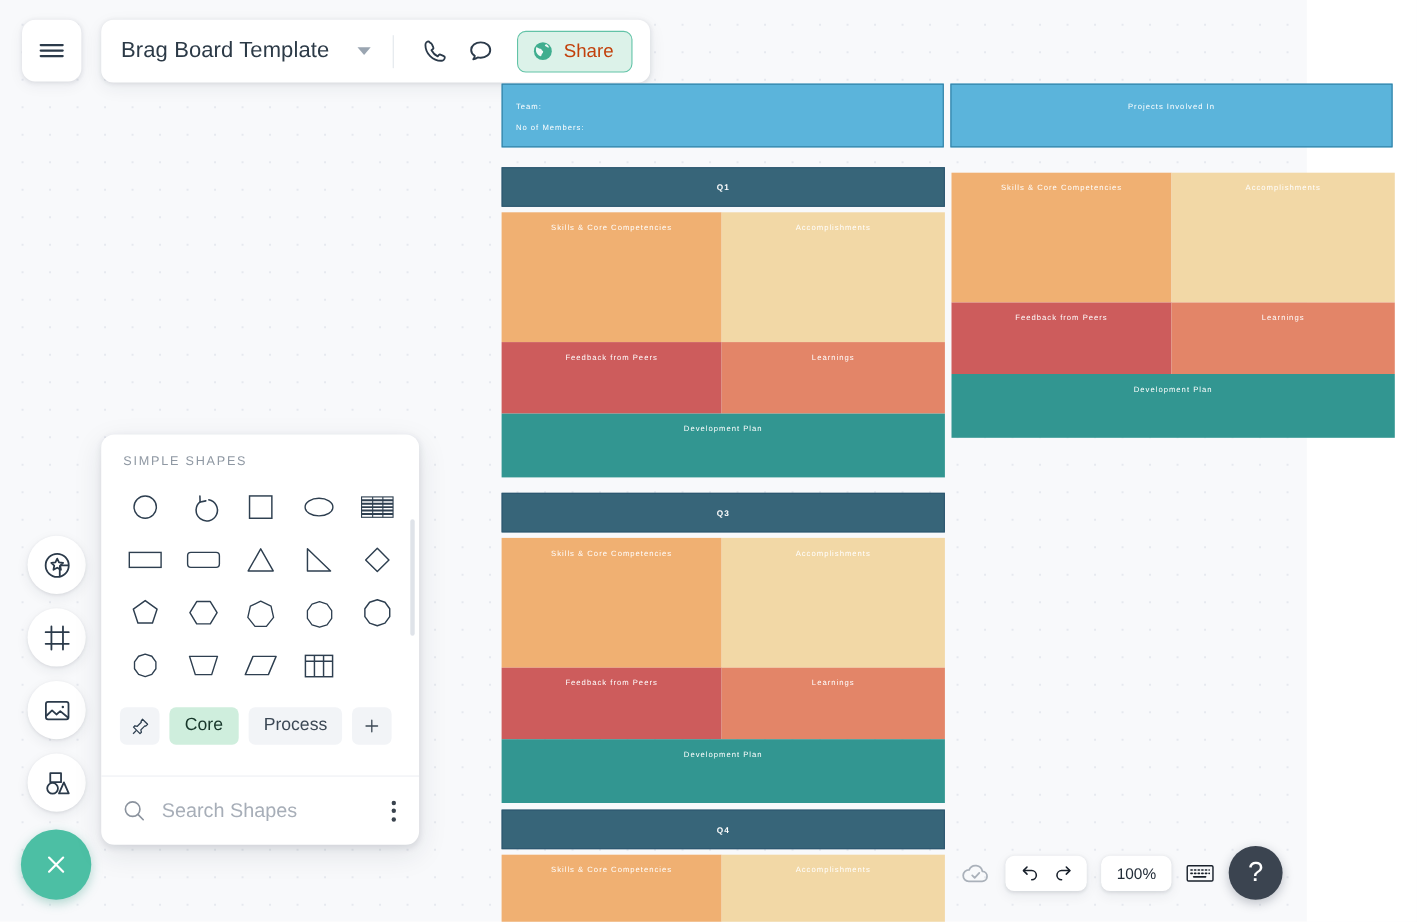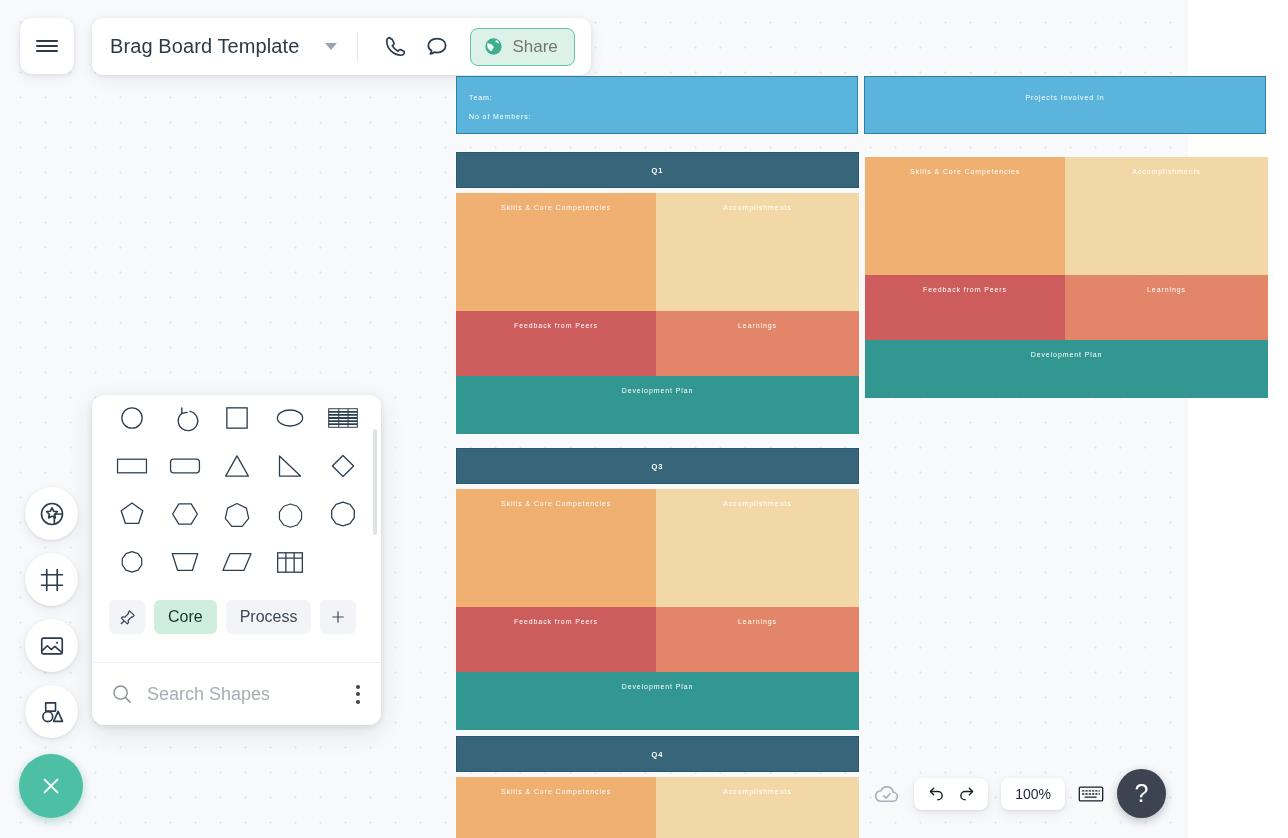--- a/index.html
+++ b/index.html
@@ -89,21 +89,21 @@
     display: flex; align-items: center; gap: 8px;
     height: 38px;
     padding: 0 16px 0 12px;
     background: #dcf2e9;
     border: 1.4px solid #62c3a7;
     border-radius: 8px;
     cursor: pointer;
   }
   .share-btn .share-label {
     font-size: 17px;
-    color: #737373;
+    color: #c2410c;
   }
 
   
   .rail {
     position: absolute;
     left: 25px; top: 487px;
     display: flex; flex-direction: column;
     gap: 13px;
   }
   .rail-btn {
@@ -353,20 +353,21 @@
     </div>
   </div>
 
   <div class="fab">
     <svg width="28" height="28" viewBox="0 0 24 24" stroke="#ffffff" stroke-width="1.7" stroke-linecap="round">
       <path d="M6.5 6.5l11 11M17.5 6.5l-11 11"></path>
     </svg>
   </div>
 
   <div class="shapes-panel">
+    <div class="panel-heading">SIMPLE SHAPES</div>
 
     <div class="shapes-scroll">
       <div class="panel-scrollbar"></div>
       <div class="shape-grid">
 
         <div class="shape-cell">
           <svg width="30" height="30" viewBox="0 0 34 34" fill="none" stroke="#2e3f50" stroke-width="1.5">
               <circle cx="17" cy="17" r="11.5"></circle>
             </svg>
         </div>

